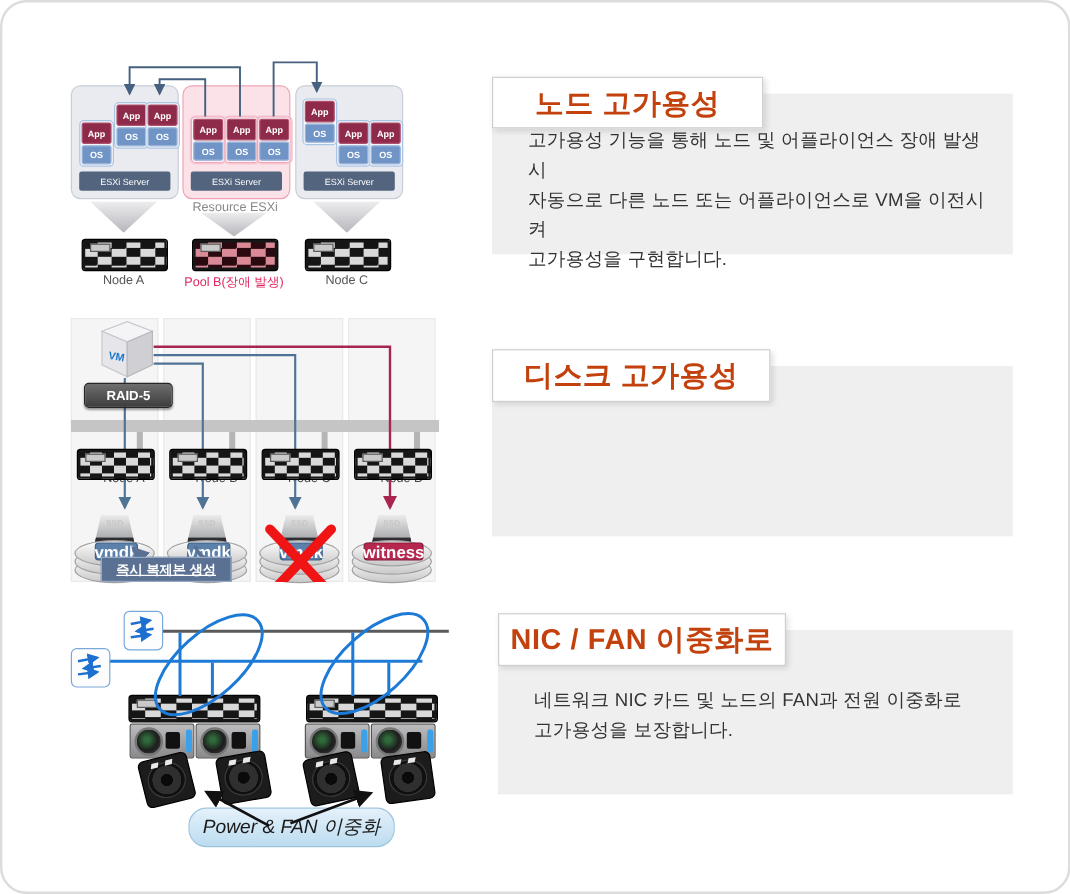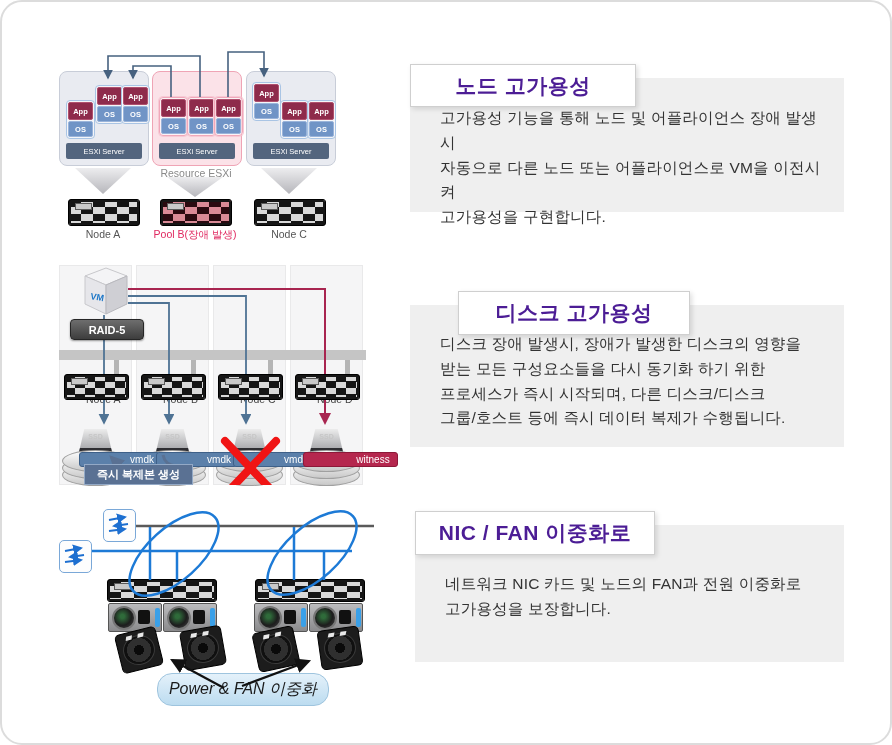--- a/index.html
+++ b/index.html
@@ -9,21 +9,21 @@
     font-family:"Liberation Sans", sans-serif;
   }
   .abs { position:absolute; }
 
   
   .panel { position:absolute; background:#efefef; }
   .titlebox {
     position:absolute; background:#ffffff; border:1px solid #cfcfcf;
     box-shadow:2px 2px 5px rgba(0,0,0,.13);
     display:flex; align-items:center; justify-content:center;
-    font-weight:bold; font-size:21px; color:#4c1d95; letter-spacing:.5px;
+    font-weight:bold; font-size:24px; color:#c2410c; letter-spacing:.5px;
   }
   .bodytext {
     position:absolute; white-space:pre-line; font-size:15.5px; color:#333;
     line-height:1.6; letter-spacing:.2px;
   }
 
   
   .esxibox { position:absolute; width:88px; height:93px; background:#e9ebf1;
     border:1px solid #c8cdd8; border-radius:8px; }
   .esxibox.failed { background:#fbe2e8; border-color:#efa4b5; }
@@ -57,22 +57,22 @@
     border-radius:4px; color:#fff; font-weight:bold; font-size:11px;
     display:flex; align-items:center; justify-content:center; box-shadow:0 1px 2px rgba(0,0,0,.4); }
   .ssd { position:absolute; width:33px; height:23px;
     clip-path:polygon(16% 0, 84% 0, 100% 100%, 0 100%);
     background:linear-gradient(#ececec,#9fa0a4); color:#c6c6c6; font-size:7px; font-weight:bold;
     display:flex; align-items:flex-start; justify-content:center; padding-top:4px; box-sizing:border-box; }
   .ssd::after { content:""; position:absolute; left:0; right:0; bottom:0; height:4px; background:#2e2e32; }
   .disks { position:absolute; width:67px; height:36px; }
   .disk { position:absolute; left:0; width:65px; height:20px; border-radius:50%;
     background:linear-gradient(#fdfdfd,#c9c9c9); border:1px solid #a0a0a0; }
-  .badge { position:absolute; height:13px; border-radius:3px; color:#fff; font-weight:normal; font-size:10px;
-    display:flex; align-items:center; justify-content:center; z-index:4;padding-left:45px; }
+  .badge { position:absolute; height:13px; border-radius:3px; color:#fff; font-weight:bold; font-size:14px;
+    display:flex; align-items:center; justify-content:center; z-index:4; }
   .badge.vmdk { background:#5b80aa; border:1px solid #3e6088; }
   .badge.witness { background:#b5274e; border:1px solid #8c1838; }
   .col-node-label { position:absolute; font-size:10.5px; color:#444; }
   .replica-callout { position:absolute; background:#5a7193; border:1px solid #93a9c6; color:#fff;
     font-weight:bold; font-size:11px; display:flex; align-items:center; justify-content:center; z-index:6; }
 
   
   .switch { position:absolute; width:31px; height:31px; background:#fdfdfd; border:1.5px solid #7aa8d8;
     border-radius:5px; z-index:4; }
   .psu { position:absolute; width:52px; height:27px; background:linear-gradient(#bcbcbe,#8a8a8c);
@@ -272,29 +272,25 @@
       <defs>
         <marker id="mkCal" markerWidth="7" markerHeight="7" refX="5" refY="3" orient="auto">
           <path d="M0,0 L6,3 L0,6 z" fill="#5a7193"></path>
         </marker>
       </defs>
       <line x1="166" y1="176" x2="217" y2="230" stroke="#f01414" stroke-width="8" stroke-linecap="round"></line>
       <line x1="217" y1="176" x2="166" y2="230" stroke="#f01414" stroke-width="8" stroke-linecap="round"></line>
       <path d="M 60 200 L 52 192" fill="none" stroke="#5a7193" stroke-width="2.5" marker-end="url(#mkCal)"></path>
       <path d="M 104 190 Q 106 200 117 201" fill="none" stroke="#5a7193" stroke-width="3"></path>
     </svg>
-    <div class="replica-callout" style="left:25px;top:199px;width:107px;height:19px;">즉시 복제본 생성</div>
+    <div class="replica-callout" style="left:25px;top:199px;width:107px;height:19px;text-decoration:underline;">즉시 복제본 생성</div>
   </div>
 
   <div class="panel" style="left:408px;top:303px;width:434px;height:142px;"></div>
-  <div class="titlebox" style="left:408px;top:289px;width:230px;height:42px;margin-left:48px;">디스크 고가용성</div>
-  <div class="bodytext" style="left:438px;top:330px;width:400px;">디스크 장애 발생시, 장애가 발생한 디스크의 영향을
-받는 모든 구성요소들을 다시 동기화 하기 위한
-프로세스가 즉시 시작되며, 다른 디스크/디스크
-그룹/호스트 등에 즉시 데이터 복제가 수행됩니다.</div>
+  <div class="titlebox" style="left:408px;top:289px;width:230px;height:42px;">디스크 고가용성</div>
 
   <div>
 
     <svg class="abs z3" style="left:55px;top:505px;" width="345" height="210">
       <defs>
         <marker id="mkBlk" markerWidth="9" markerHeight="9" refX="6" refY="3.5" orient="auto">
           <path d="M0,0 L7,3.5 L0,7 z" fill="#111"></path>
         </marker>
       </defs>
       <line x1="77" y1="19" x2="317" y2="19" stroke="#5a5a5a" stroke-width="2.5"></line>

